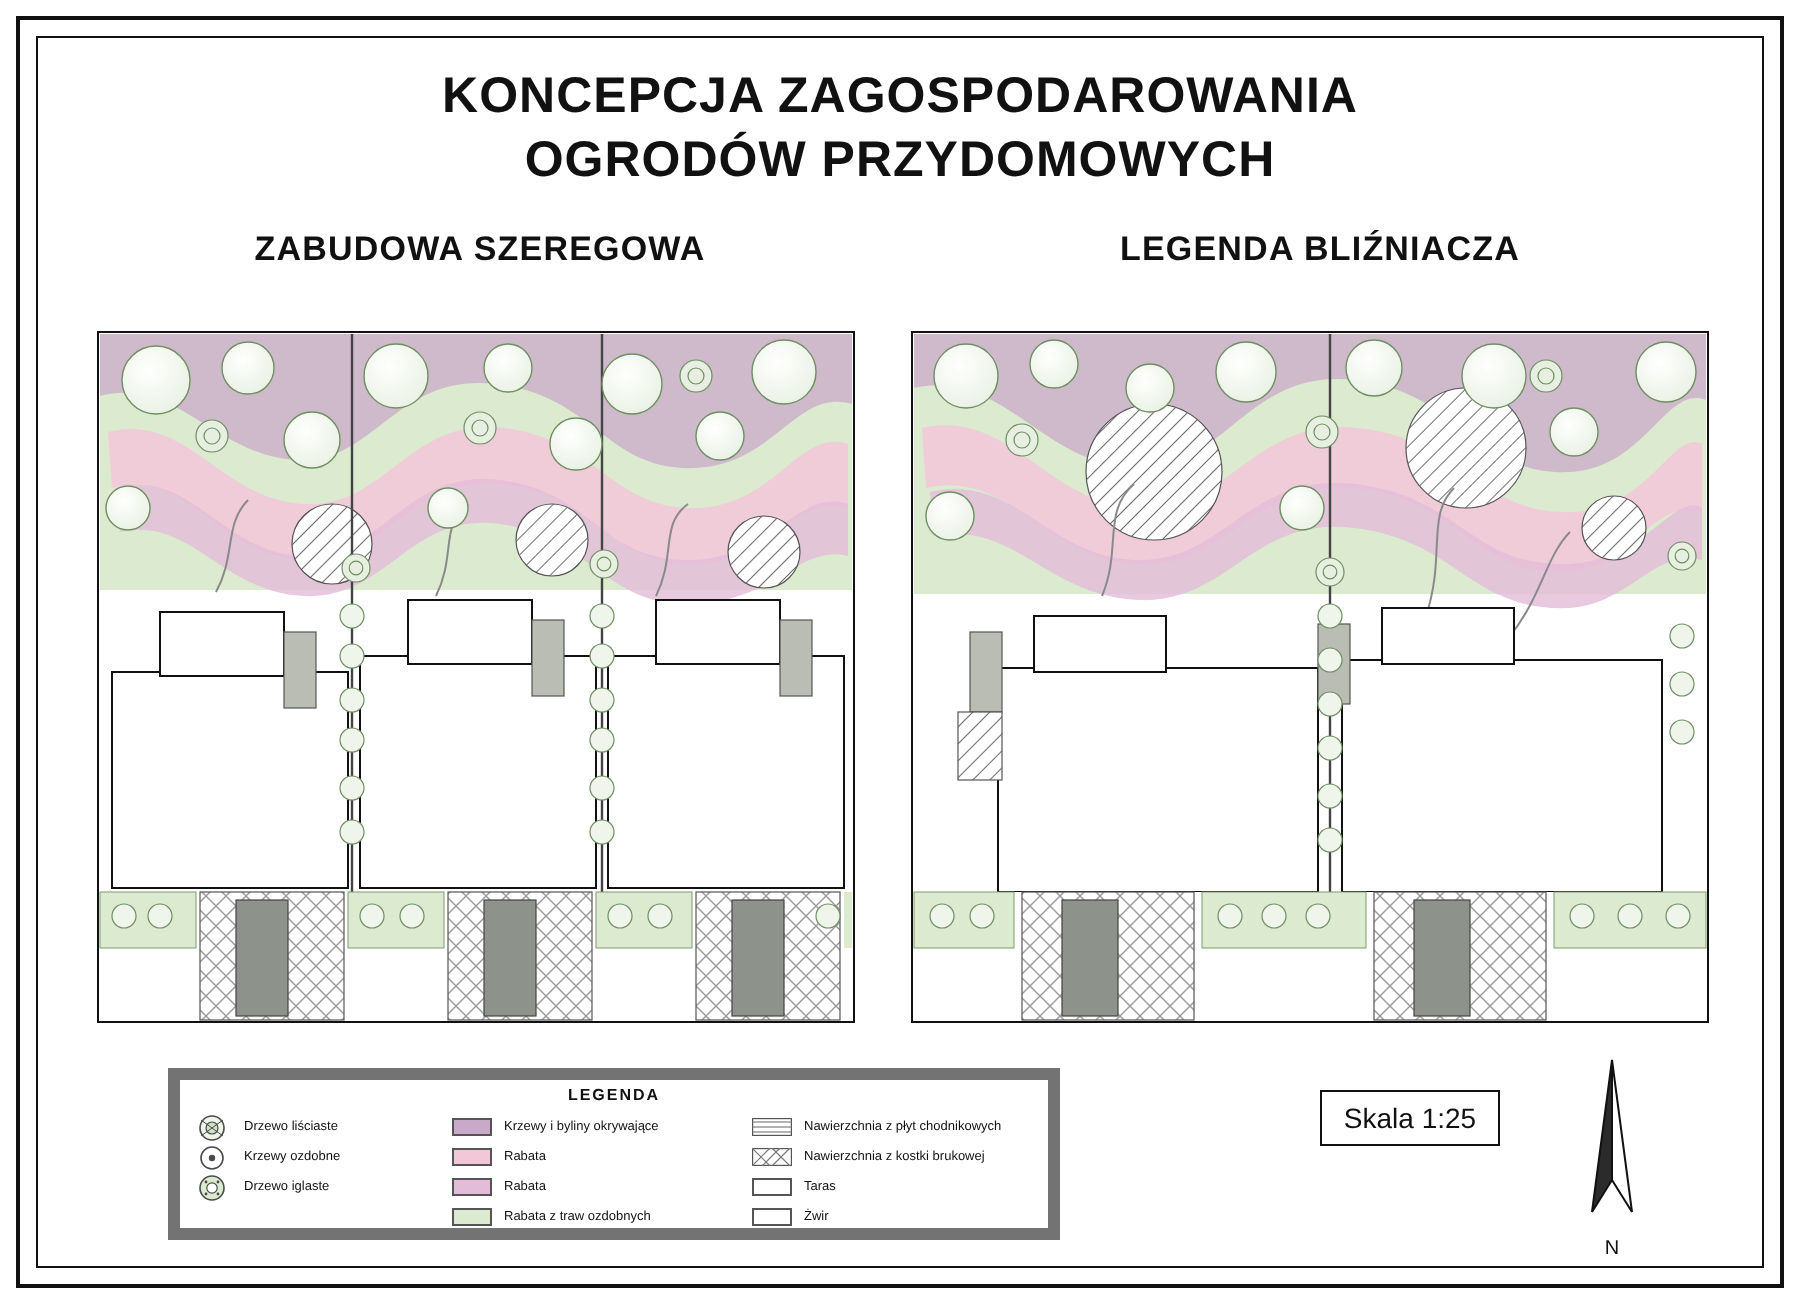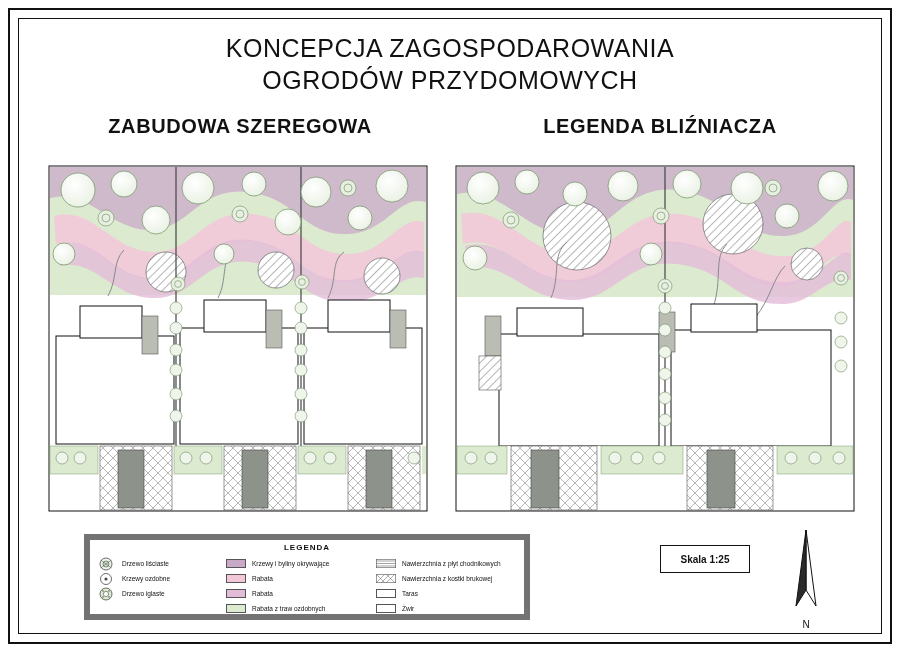--- a/index.html
+++ b/index.html
@@ -18,28 +18,28 @@
     border:2px solid #111;
   }
   .frame-inner{
     position:absolute;left:18px;top:18px;right:18px;bottom:18px;
     border:1px solid #111;
   }
   .title-block{
     position:absolute;left:0;right:0;top:32px;text-align:center;
   }
   .title-line{
-    font-weight:normal;font-size:25px;letter-spacing:0.5px;color:#111;
+    font-weight:bold;font-size:25px;letter-spacing:0.5px;color:#111;
     line-height:1.28;
   }
   .subtitles{
     position:absolute;left:0;right:0;top:115px;
   }
   .sub{
-    position:absolute;font-weight:bold;font-size:20px;color:#111;
+    position:absolute;font-weight:bold;font-size:17px;color:#111;
     letter-spacing:0.6px;text-align:center;
   }
   .sub.left{left:40px;width:400px;}
   .sub.right{left:460px;width:400px;}
 
   
   .plan{
     position:absolute;background:#fff;
   }
   .plan.left{left:48px;top:158px;width:380px;height:355px;}
@@ -74,21 +74,21 @@
   .legend-lbl{font-size:6.5px;color:#111;white-space:nowrap;}
 
   .swatch{width:20px;height:9px;border:0.5px solid #555;box-sizing:border-box;}
 
   
   .scale-box{
     position:absolute;left:660px;top:545px;width:88px;height:26px;
     border:1px solid #111;background:#fff;
     display:flex;align-items:center;justify-content:center;
   }
-  .scale-txt{font-size:10px;color:#111;font-weight:bold;}
+  .scale-txt{font-size:14px;color:#111;}
 
   
   .north{
     position:absolute;left:776px;top:528px;width:60px;height:100px;
   }
   .north-label{
     position:absolute;left:0;right:0;bottom:-2px;text-align:center;
     font-size:10px;color:#111;
   }
 </style>

